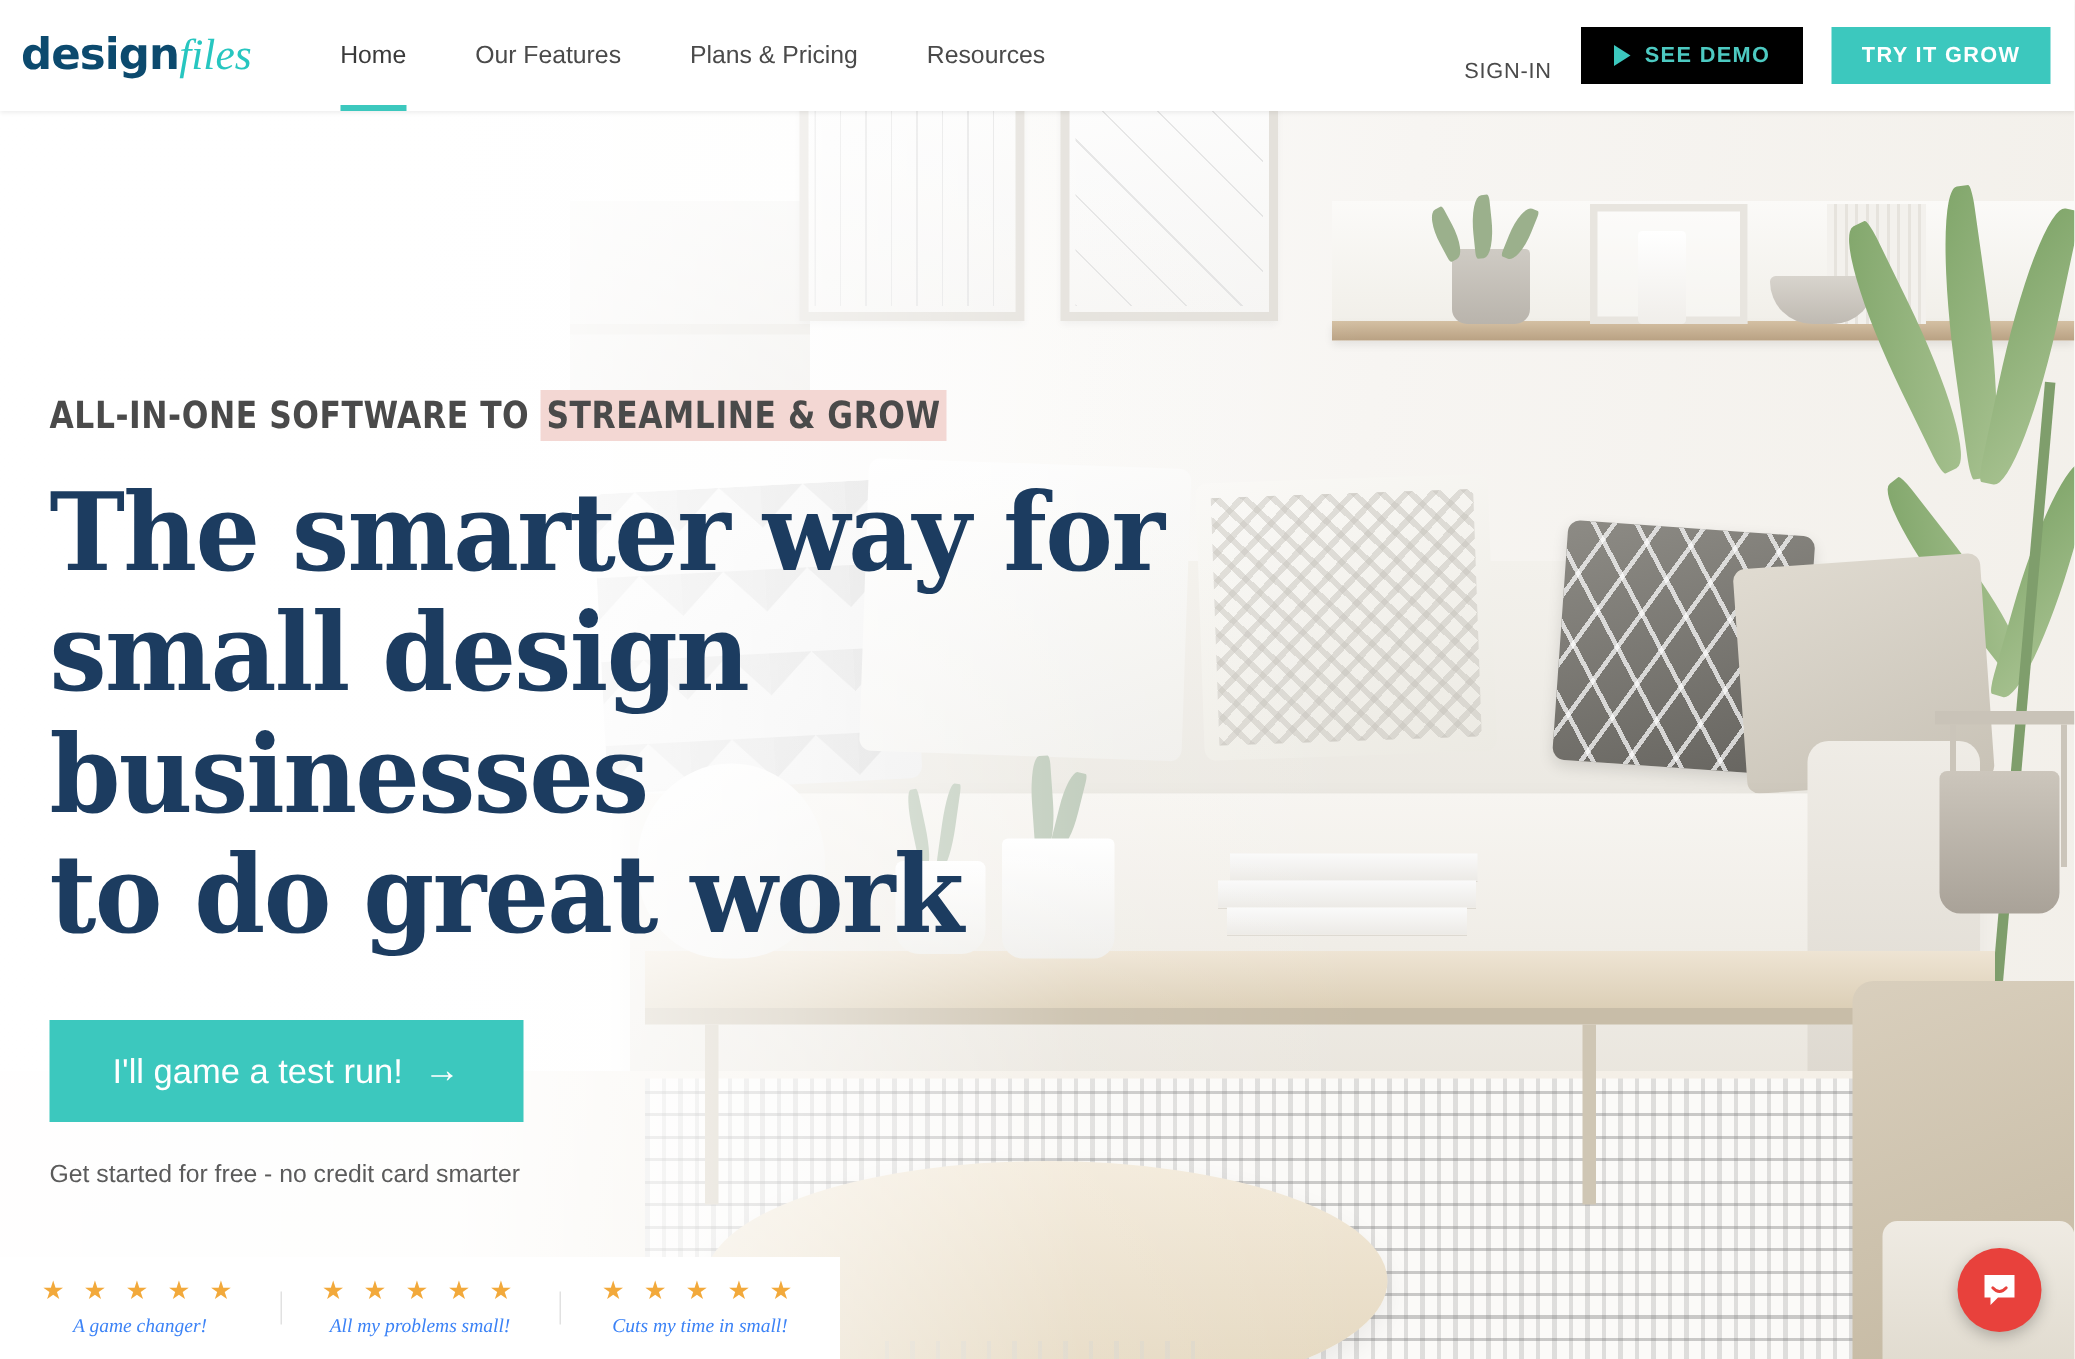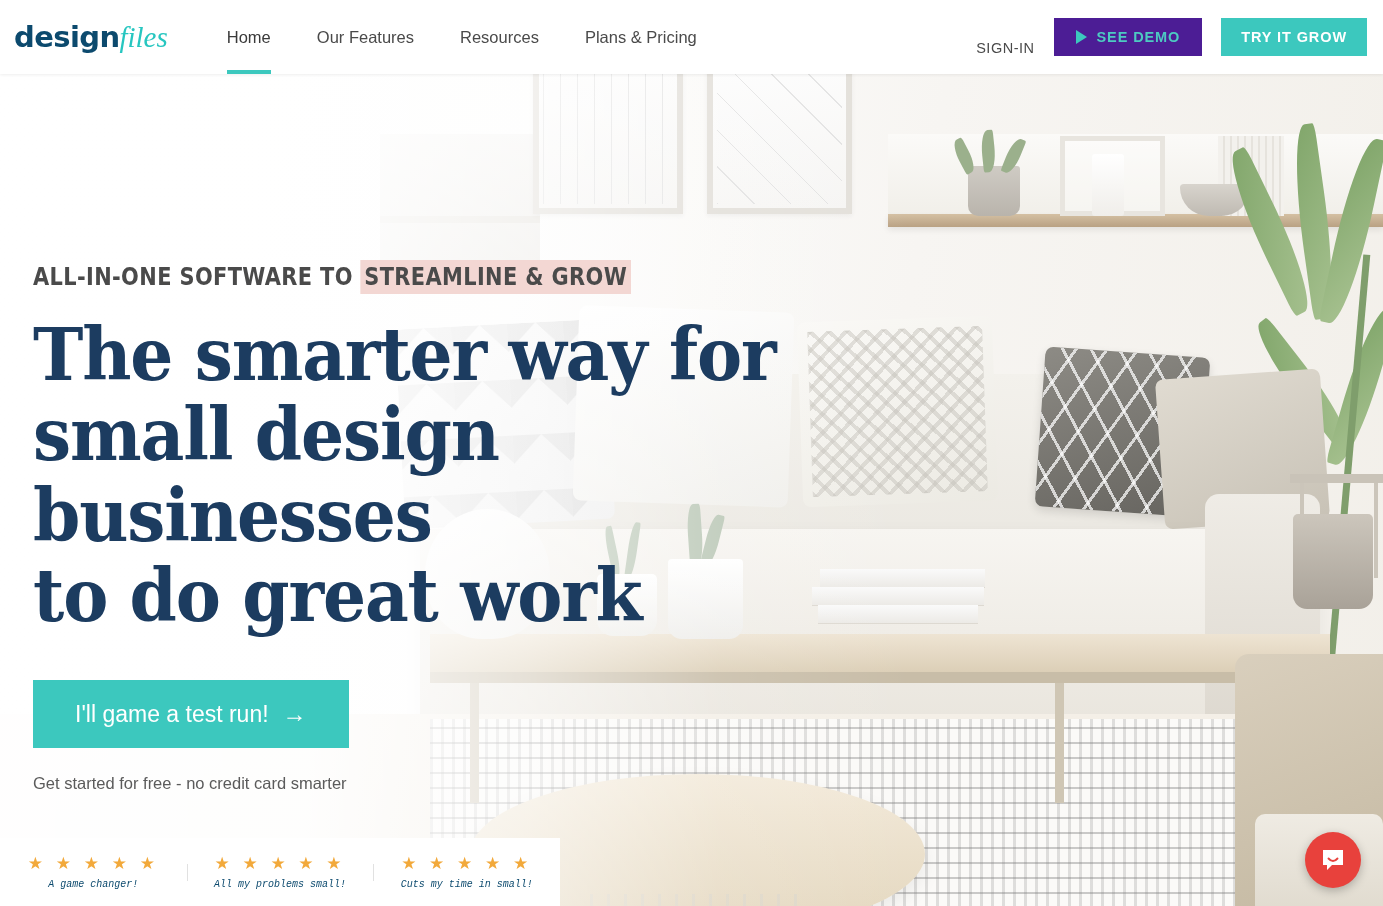--- a/index.html
+++ b/index.html
@@ -77,21 +77,21 @@
     letter-spacing:.5px;
     color:#4a4a4a;
     cursor:pointer;
     padding:0 20px;
     white-space:nowrap;
   }
   .btn-demo {
     display:flex;
     align-items:center;
     gap:9px;
-    background:#4c1d95;
+    background:#000000;
     color:#4dcac2;
     font-size:14.5px;
     font-weight:bold;
     letter-spacing:.9px;
     padding:11px 22px;
     cursor:pointer;
     white-space:nowrap;
     border:none;
     font-family:inherit;
   }
@@ -425,24 +425,24 @@
   }
   .stars{
     color:#f2a93b;
     font-size:17px;
     letter-spacing:4px;
     line-height:1;
     margin-bottom:7px;
     white-space:nowrap;
   }
   .tst-text{
-    font-family:Liberation Mono, monospace;
+    font-family:Liberation Serif, serif;
     font-style:italic;
-    font-size:10px;
-    color:#0c4a6e;
+    font-size:13px;
+    color:#3b82f6;
     white-space:nowrap;
   }
 
   
   .chat{
     position:absolute;
     right:22px; bottom:18px;
     width:56px; height:56px;
     border-radius:50%;
     background:#e8413c;
@@ -457,22 +457,22 @@
 
 <header class="navbar">
 
   <div class="logo">
     <span class="lg-design">design</span><span class="lg-files">files</span>
   </div>
 
   <nav class="nav-links">
     <a class="nav-link active">Home</a>
     <a class="nav-link">Our Features</a>
+    <a class="nav-link">Plans &amp; Pricing</a>
     <a class="nav-link">Resources</a>
-    <a class="nav-link">Plans &amp; Pricing</a>
   </nav>
 
   <div class="nav-right">
     <a class="signin">SIGN-IN</a>
     <button class="btn-demo">
       <span class="play-tri"></span>
       <span>SEE DEMO</span>
     </button>
     <button class="btn-try">TRY IT GROW</button>
   </div>

